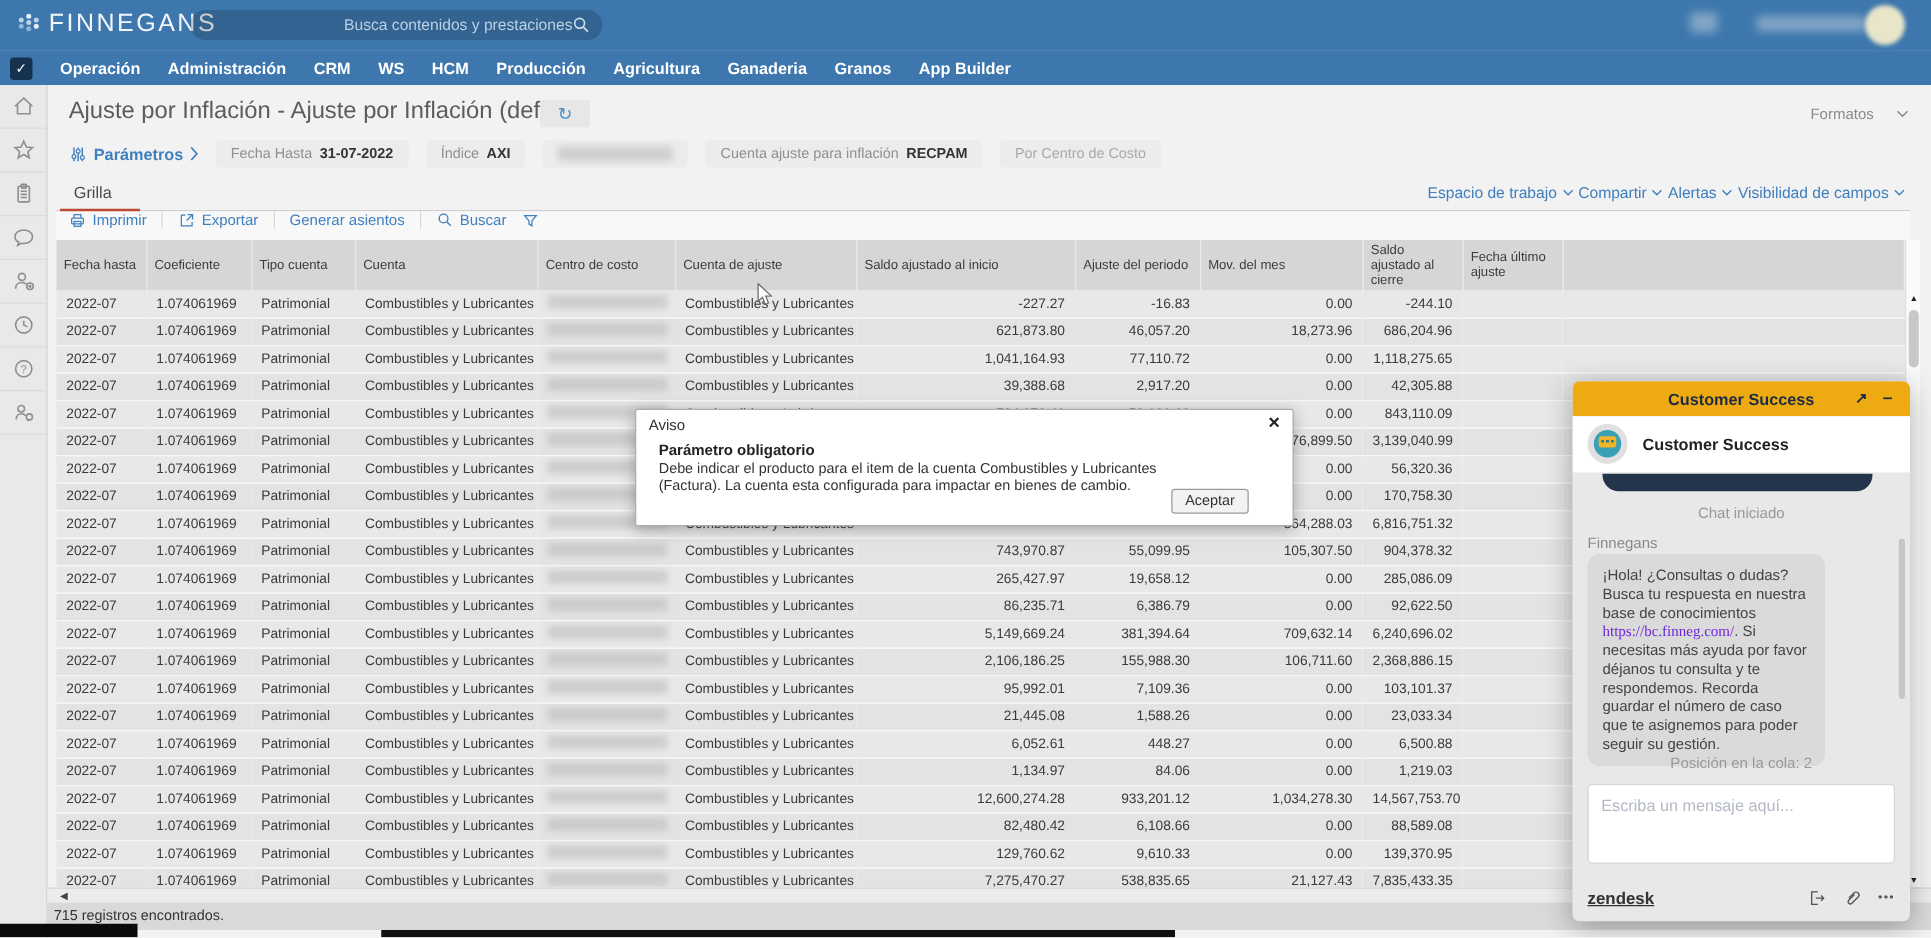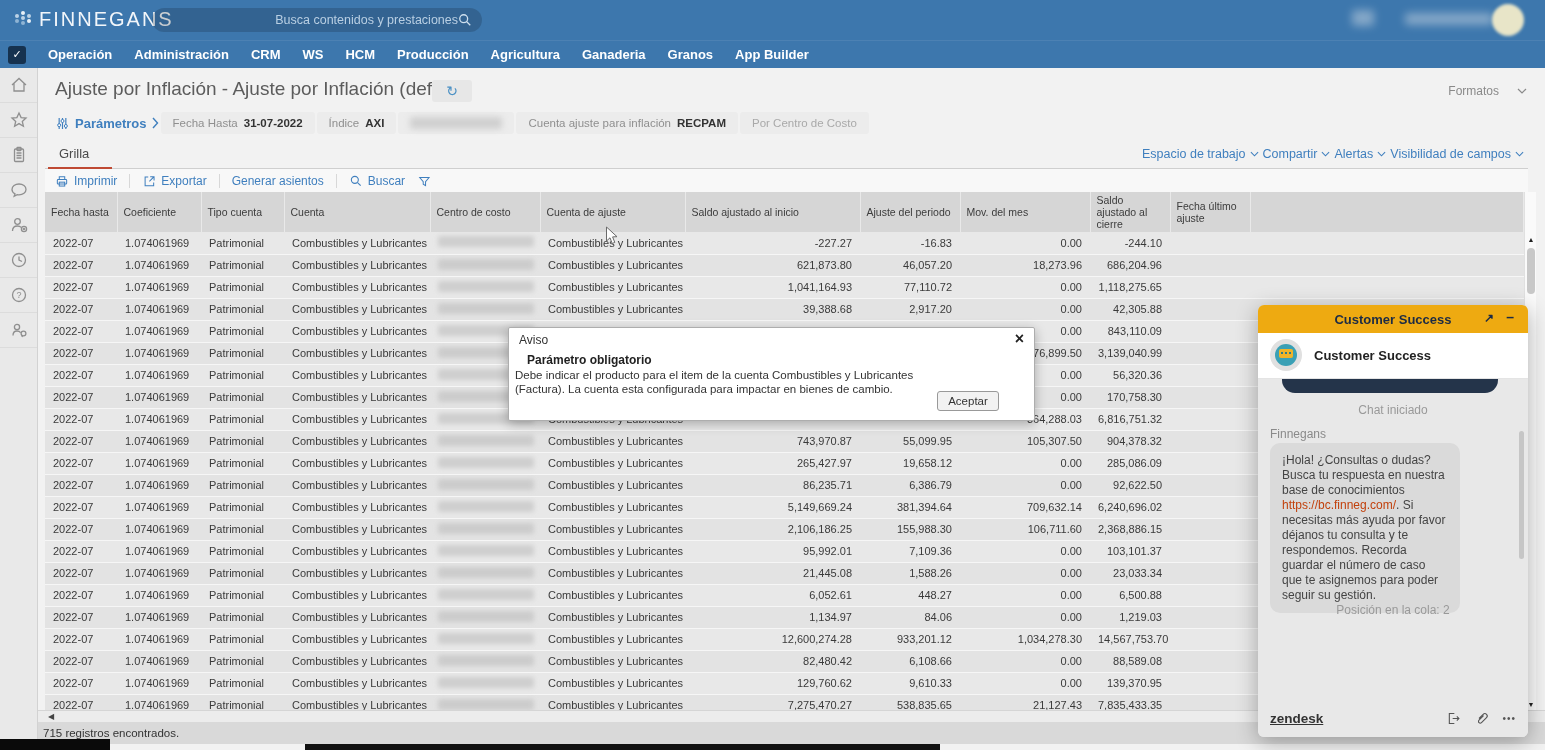--- a/index.html
+++ b/index.html
@@ -26,37 +26,37 @@
   .sb-item { height:35px; display:flex; align-items:center; justify-content:center; border-bottom:1px solid #dcdcdc; }
   .sb-item svg { stroke:#8f8f8f; fill:none; stroke-width:1.3; }
 
   
   .page-title { position:absolute; left:55px; top:78px; font-size:19px; color:#5c5c5c; }
   .refresh-chip { position:absolute; left:432px; top:80px; width:40px; height:22px; background:#e7e7e7; border-radius:3px; color:#4a90c4; font-size:14px; display:flex; align-items:center; justify-content:center; }
   .formats { position:absolute; right:18px; top:84px; color:#8a8a8a; font-size:12px; display:flex; align-items:center; gap:18px; }
   .chev svg { display:block; }
 
   
-  .params { position:absolute; left:55px; top:110px; height:26px; display:flex; align-items:center; gap:2px; }
+  .params { position:absolute; left:55px; top:110px; height:26px; display:flex; align-items:center; gap:14px; }
   .param-trigger { display:flex; align-items:center; gap:5px; color:#3f7fbe; font-size:13px; font-weight:bold; }
   .chip { background:#ececec; border-radius:3px; padding:5px 12px; font-size:11.5px; display:flex; gap:6px; align-items:center; white-space:nowrap; }
   .chip-label { color:#8f8f8f; }
   .chip-value { color:#333; font-weight:bold; }
   .chip-disabled .chip-label { color:#a9a9a9; }
   .redact-blob { display:inline-block; width:92px; height:12px; background:#bdbdbd; border-radius:2px; filter:blur(3px); opacity:.6; }
 
   
   .tabsrow { position:absolute; left:45px; right:17px; top:142px; height:27px; border-bottom:1px solid #cfcfcf; }
   .tab { position:absolute; left:14px; top:4px; font-size:13px; color:#4a4a4a; }
   .tab-underline { position:absolute; left:3px; bottom:-2px; width:64px; height:3px; background:#bf4a33; }
   .wslinks { position:absolute; right:4px; top:5px; display:flex; gap:4px; }
   .wslink { color:#3f7fbe; font-size:12.5px; display:flex; align-items:center; gap:4px; }
 
   
-  .toolbar { position:absolute; left:45px; right:17px; top:169px; height:23px; background:#f8f8f8; display:flex; align-items:center; gap:12px; padding-left:10px; }
+  .toolbar { position:absolute; left:45px; right:17px; top:169px; height:23px; background:#f8f8f8; display:flex; align-items:flex-start; gap:12px; padding-left:10px; }
   .tbtn { color:#3f7fbe; font-size:12px; display:flex; align-items:center; gap:5px; white-space:nowrap; }
   .tsep { width:1px; height:14px; background:#d8d8d8; }
 
   
   .tablewrap { position:absolute; left:45px; top:192px; width:1479px; height:518px; overflow:hidden; }
   table { border-collapse:collapse; table-layout:fixed; width:100%; }
   th { background:#d6d6d6; color:#3c3c3c; font-weight:normal; font-size:10.5px; text-align:left; padding:2px 6px; height:26px; line-height:12px; border-right:1px solid #e9e9e9; vertical-align:middle; white-space:normal; }
   td { height:22px; padding:0 8px; font-size:11px; color:#3a3a3a; white-space:nowrap; overflow:hidden; border-bottom:1px solid #f6f6f6; }
   tr.even td { background:#e8e8e8; }
   tr.odd td { background:#e3e3e3; }
@@ -72,41 +72,41 @@
   .hs-left { position:absolute; left:10px; top:1px; font-size:8px; color:#444; }
   .statusbar { position:absolute; left:38px; right:0; top:722px; height:22px; background:#d9d9d9; font-size:11.5px; color:#333; line-height:22px; padding-left:5px; }
   .black1 { position:absolute; left:0; top:739px; width:110px; height:11px; background:#0a0a0a; }
   .black2 { position:absolute; left:305px; top:744px; width:635px; height:6px; background:#111; }
 
   
   .modal { position:absolute; left:508px; top:327px; width:527px; height:94px; background:#fff; border:1px solid #adadad; border-radius:2px; box-shadow:0 3px 12px rgba(0,0,0,.28); z-index:40; }
   .modal-title { position:absolute; left:10px; top:5px; font-size:12px; color:#333;text-align:right; }
   .modal-close { position:absolute; right:10px; top:2px; font-size:16px; font-weight:bold; color:#222; line-height:18px; }
   .modal-heading { position:absolute; left:18px; top:25px; font-size:12px; font-weight:bold; color:#222; }
-  .modal-body { position:absolute; left:6px; top:40px; width:430px; font-size:11.5px; line-height:14px; color:#333; }
+  .modal-body { position:absolute; left:18px; top:40px; width:430px; font-size:11.5px; line-height:14px; color:#333; }
   .modal-btn { position:absolute; right:35px; bottom:9px; width:62px; height:20px; background:#f2f2f2; border:1px solid #999; border-radius:3px; font-size:11.5px; color:#333; display:flex; align-items:center; justify-content:center; }
 
   
   .chat { position:absolute; left:1258px; top:305px; width:270px; height:432px; border-radius:6px; overflow:hidden; box-shadow:0 5px 22px rgba(0,0,0,.3); z-index:50; background:#e8e8e8; }
   .chat-header { position:absolute; left:0; top:0; right:0; height:28px; background:#eeaa11; display:flex; align-items:center; justify-content:center; }
   .chat-header-title { color:#1c2b45; font-size:13px; font-weight:bold; }
   .chat-pop { position:absolute; right:34px; top:6px; color:#1c2b45; font-size:12px; font-weight:bold; }
   .chat-min { position:absolute; right:14px; top:4px; color:#1c2b45; font-size:14px; font-weight:bold; }
   .chat-sub { position:absolute; left:0; top:28px; right:0; height:46px; background:#fff; border-bottom:1px solid #e4e4e4; }
   .chat-avatar { position:absolute; left:12px; top:6px; width:32px; height:32px; border-radius:50%; background:#e0e0e0; }
   .chat-avatar .inner { position:absolute; left:5px; top:5px; width:22px; height:22px; border-radius:50%; background:#3aa0b5; }
   .chat-avatar .bubble { position:absolute; left:9px; top:10px; width:14px; height:9px; border-radius:2px; background:#f0b428; }
   .chat-avatar .dots { position:absolute; left:11px; top:13px; width:10px; height:2px; background:repeating-linear-gradient(90deg,#2c7c8c 0 2px,transparent 2px 4px); }
   .chat-sub-title { position:absolute; left:56px; top:15px; font-size:13px; font-weight:bold; color:#222; }
   .chat-body { position:absolute; left:0; top:74px; right:0; bottom:0; background:#e8e8e8; overflow:hidden; }
   .chat-pill { position:absolute; left:24px; top:-12px; width:216px; height:26px; background:#24344a; border-radius:13px; }
   .chat-status { position:absolute; left:0; right:0; top:24px; text-align:center; font-size:12px; color:#999; }
   .chat-sender { position:absolute; left:12px; top:48px; font-size:12px; color:#8a8a8a; }
   .chat-msg { position:absolute; left:12px; top:64px; width:190px; background:#dadada; border-radius:10px; padding:10px 12px; font-size:12px; line-height:15px; color:#444; }
-  .chat-msg a { color:#c2410c; text-decoration:none; }
+  .chat-msg a { color:#6d28d9; text-decoration:none;font-family:Liberation Serif, serif; }
   .chat-queue { position:absolute; left:0; right:0; top:224px; text-align:center; font-size:12px; color:#999; }
   .chat-input { position:absolute; left:12px; right:12px; top:248px; height:64px; background:#fff; border:1px solid #d5d5d5; border-radius:4px; padding:9px 10px; font-size:13px; color:#333; resize:none; outline:none; }
   .chat-input::placeholder { color:#b3b9c4; }
   .chat-footer { position:absolute; left:12px; right:12px; bottom:8px; height:22px; display:flex; align-items:center; justify-content:space-between; }
   .chat-brand { font-size:13.5px; font-weight:bold; color:#333;text-decoration:underline; }
   .chat-ficons { display:flex; align-items:center; gap:13px; color:#555; }
   .chat-ficons svg { stroke:#555; fill:none; stroke-width:1.3; display:block; }
   .chat-scroll { position:absolute; right:4px; top:52px; width:5px; height:128px; background:#c6c6c6; border-radius:3px; }
 
   
@@ -711,20 +711,21 @@
       <span class="chat-sub-title">Customer Success</span>
     </div>
     <div class="chat-body">
       <div class="chat-pill"></div>
       <div class="chat-status">Chat iniciado</div>
       <div class="chat-sender">Finnegans</div>
       <div class="chat-msg">
         <span>¡Hola! ¿Consultas o dudas? Busca tu respuesta en nuestra base de conocimientos </span><a href="#">https://bc.finneg.com/</a><span>. Si necesitas más ayuda por favor déjanos tu consulta y te respondemos. Recorda guardar el número de caso que te asignemos para poder seguir su gestión.</span>
       </div>
       <div class="chat-queue">Posición en la cola: 2</div>
+      <textarea class="chat-input" placeholder="Escriba un mensaje aquí..." style=""></textarea>
       <div class="chat-footer">
         <span class="chat-brand">zendesk</span>
         <span class="chat-ficons">
           <svg width="15" height="15" viewBox="0 0 18 18">
               <path d="M10 3 H4 V15 H10"></path>
               <path d="M8 9 H15.5 M13 6.5 L15.5 9 L13 11.5"></path>
             </svg>
           <svg width="15" height="15" viewBox="0 0 18 18">
               <path d="M6 9 L11 4 A2.8 2.8 0 0 1 15 8 L9 14 A2 2 0 0 1 6 11 L11.5 5.5"></path>
             </svg>

